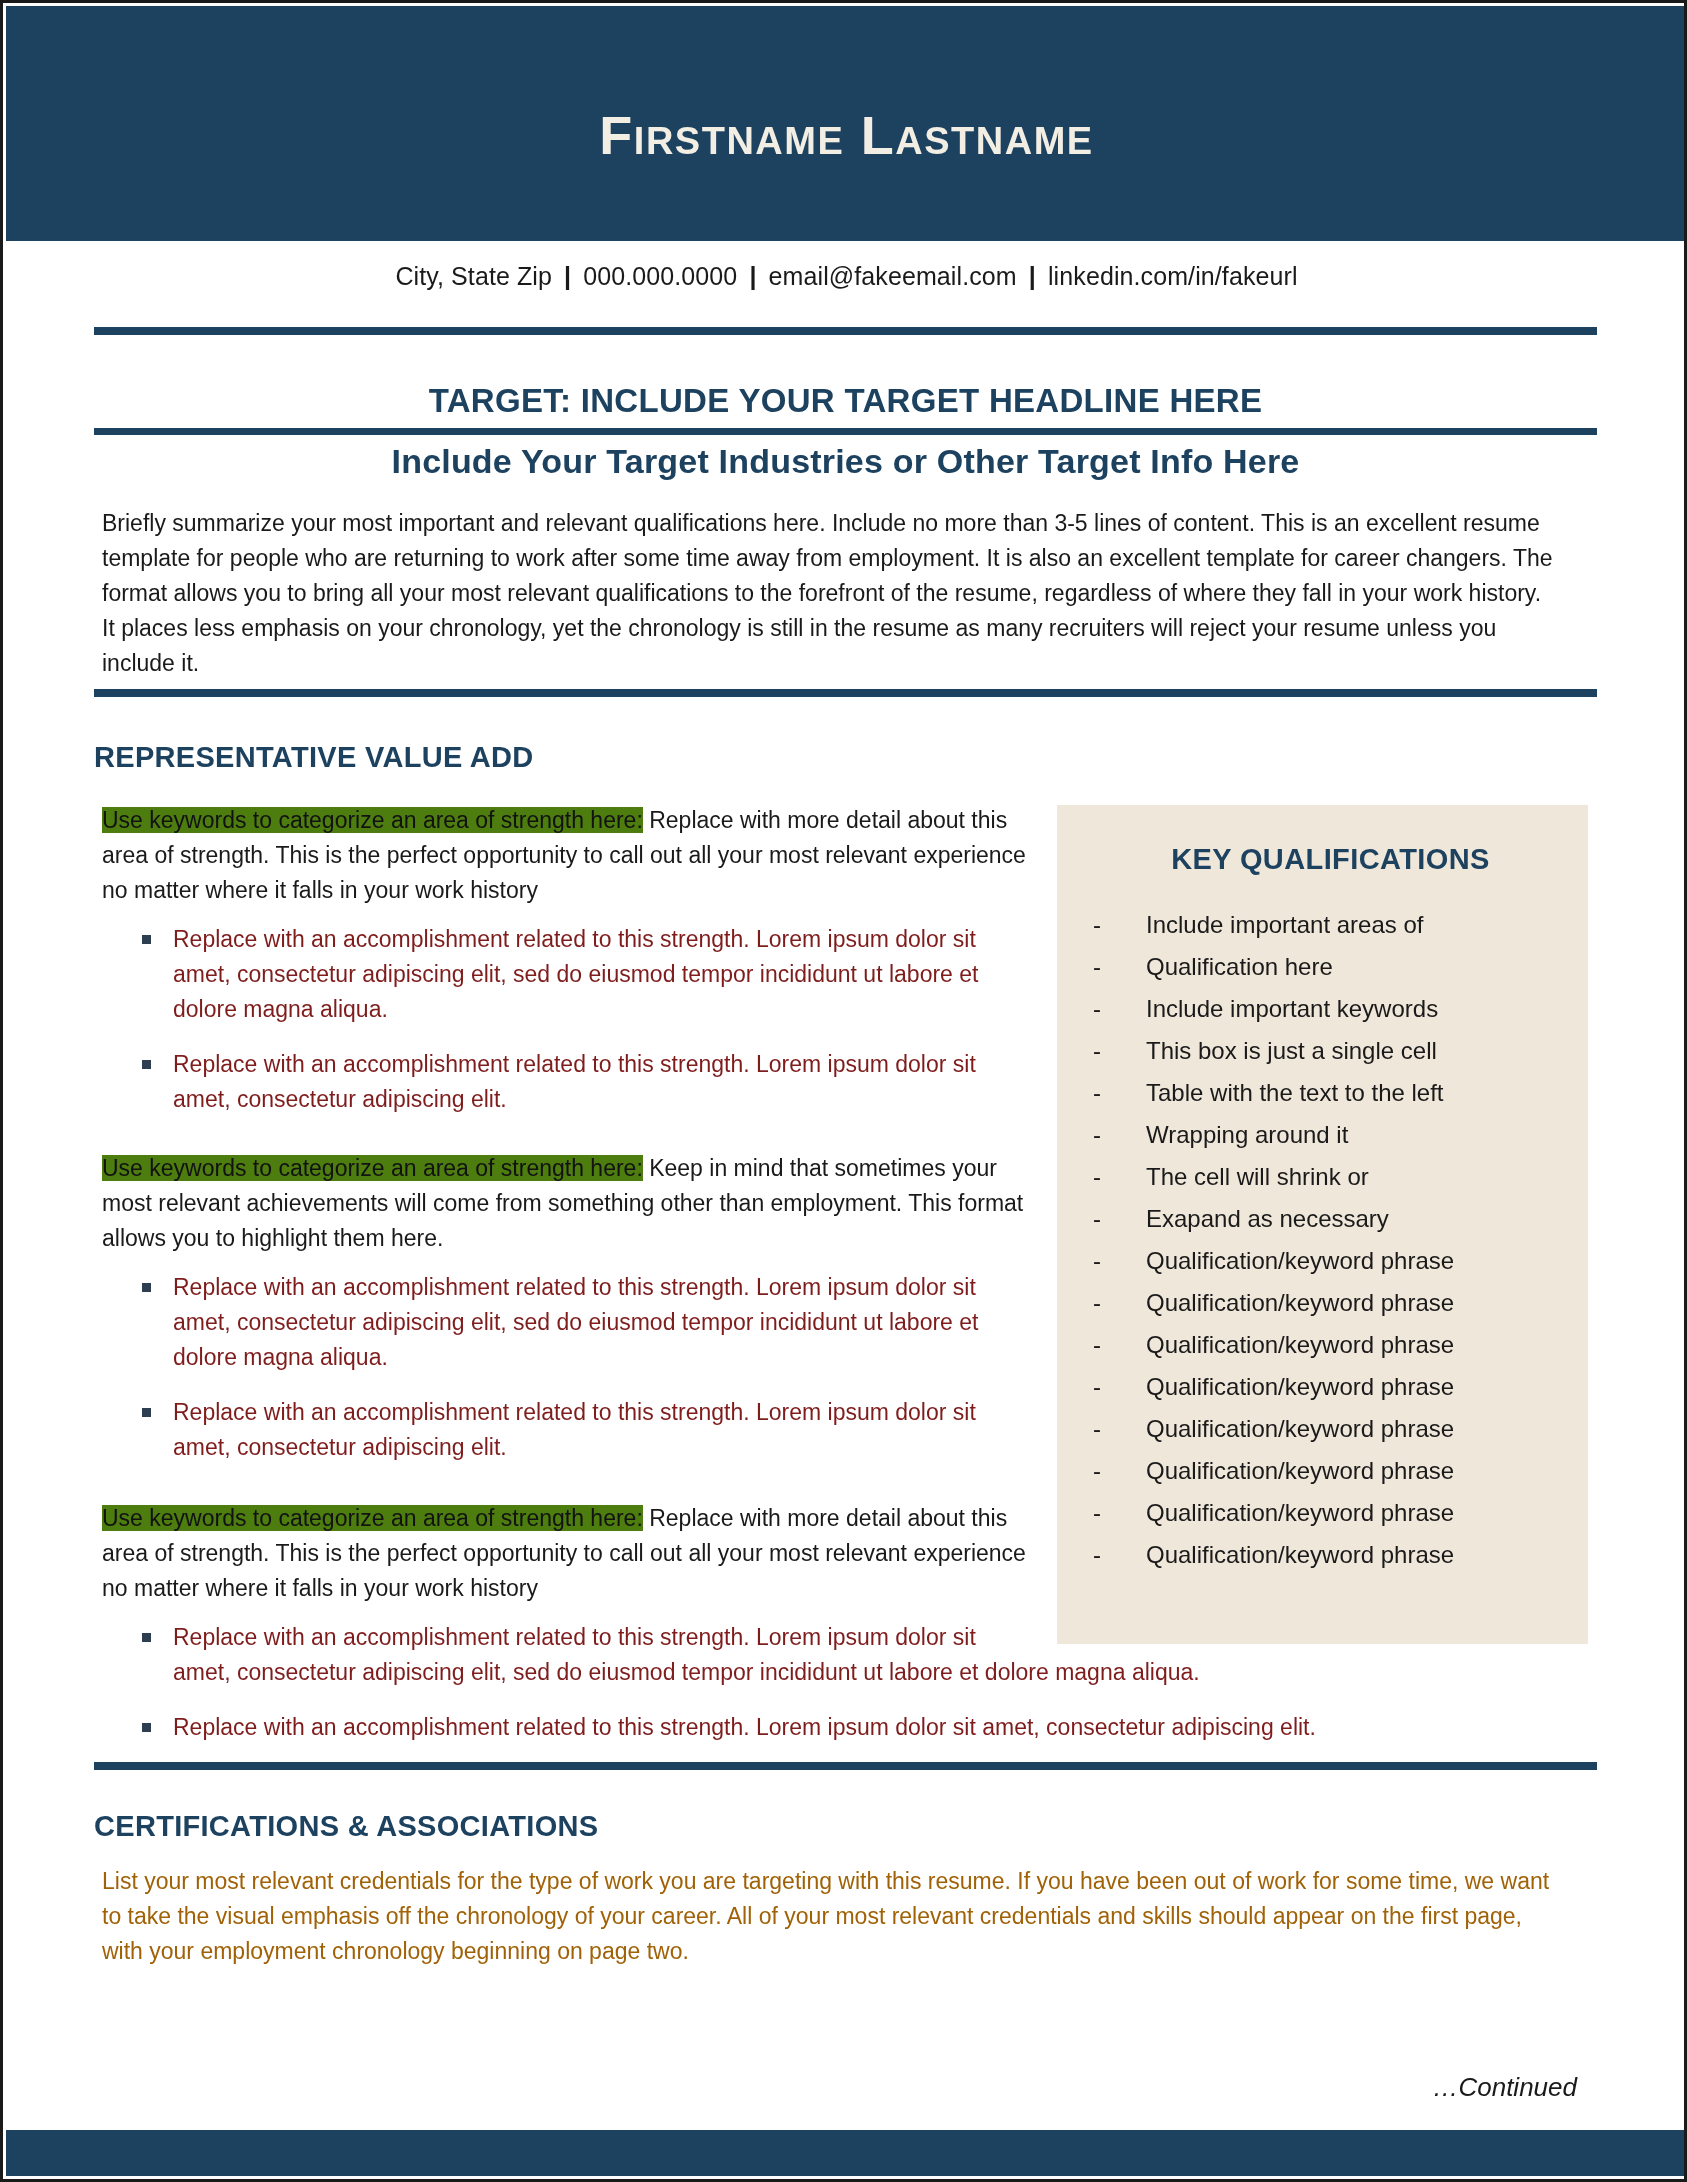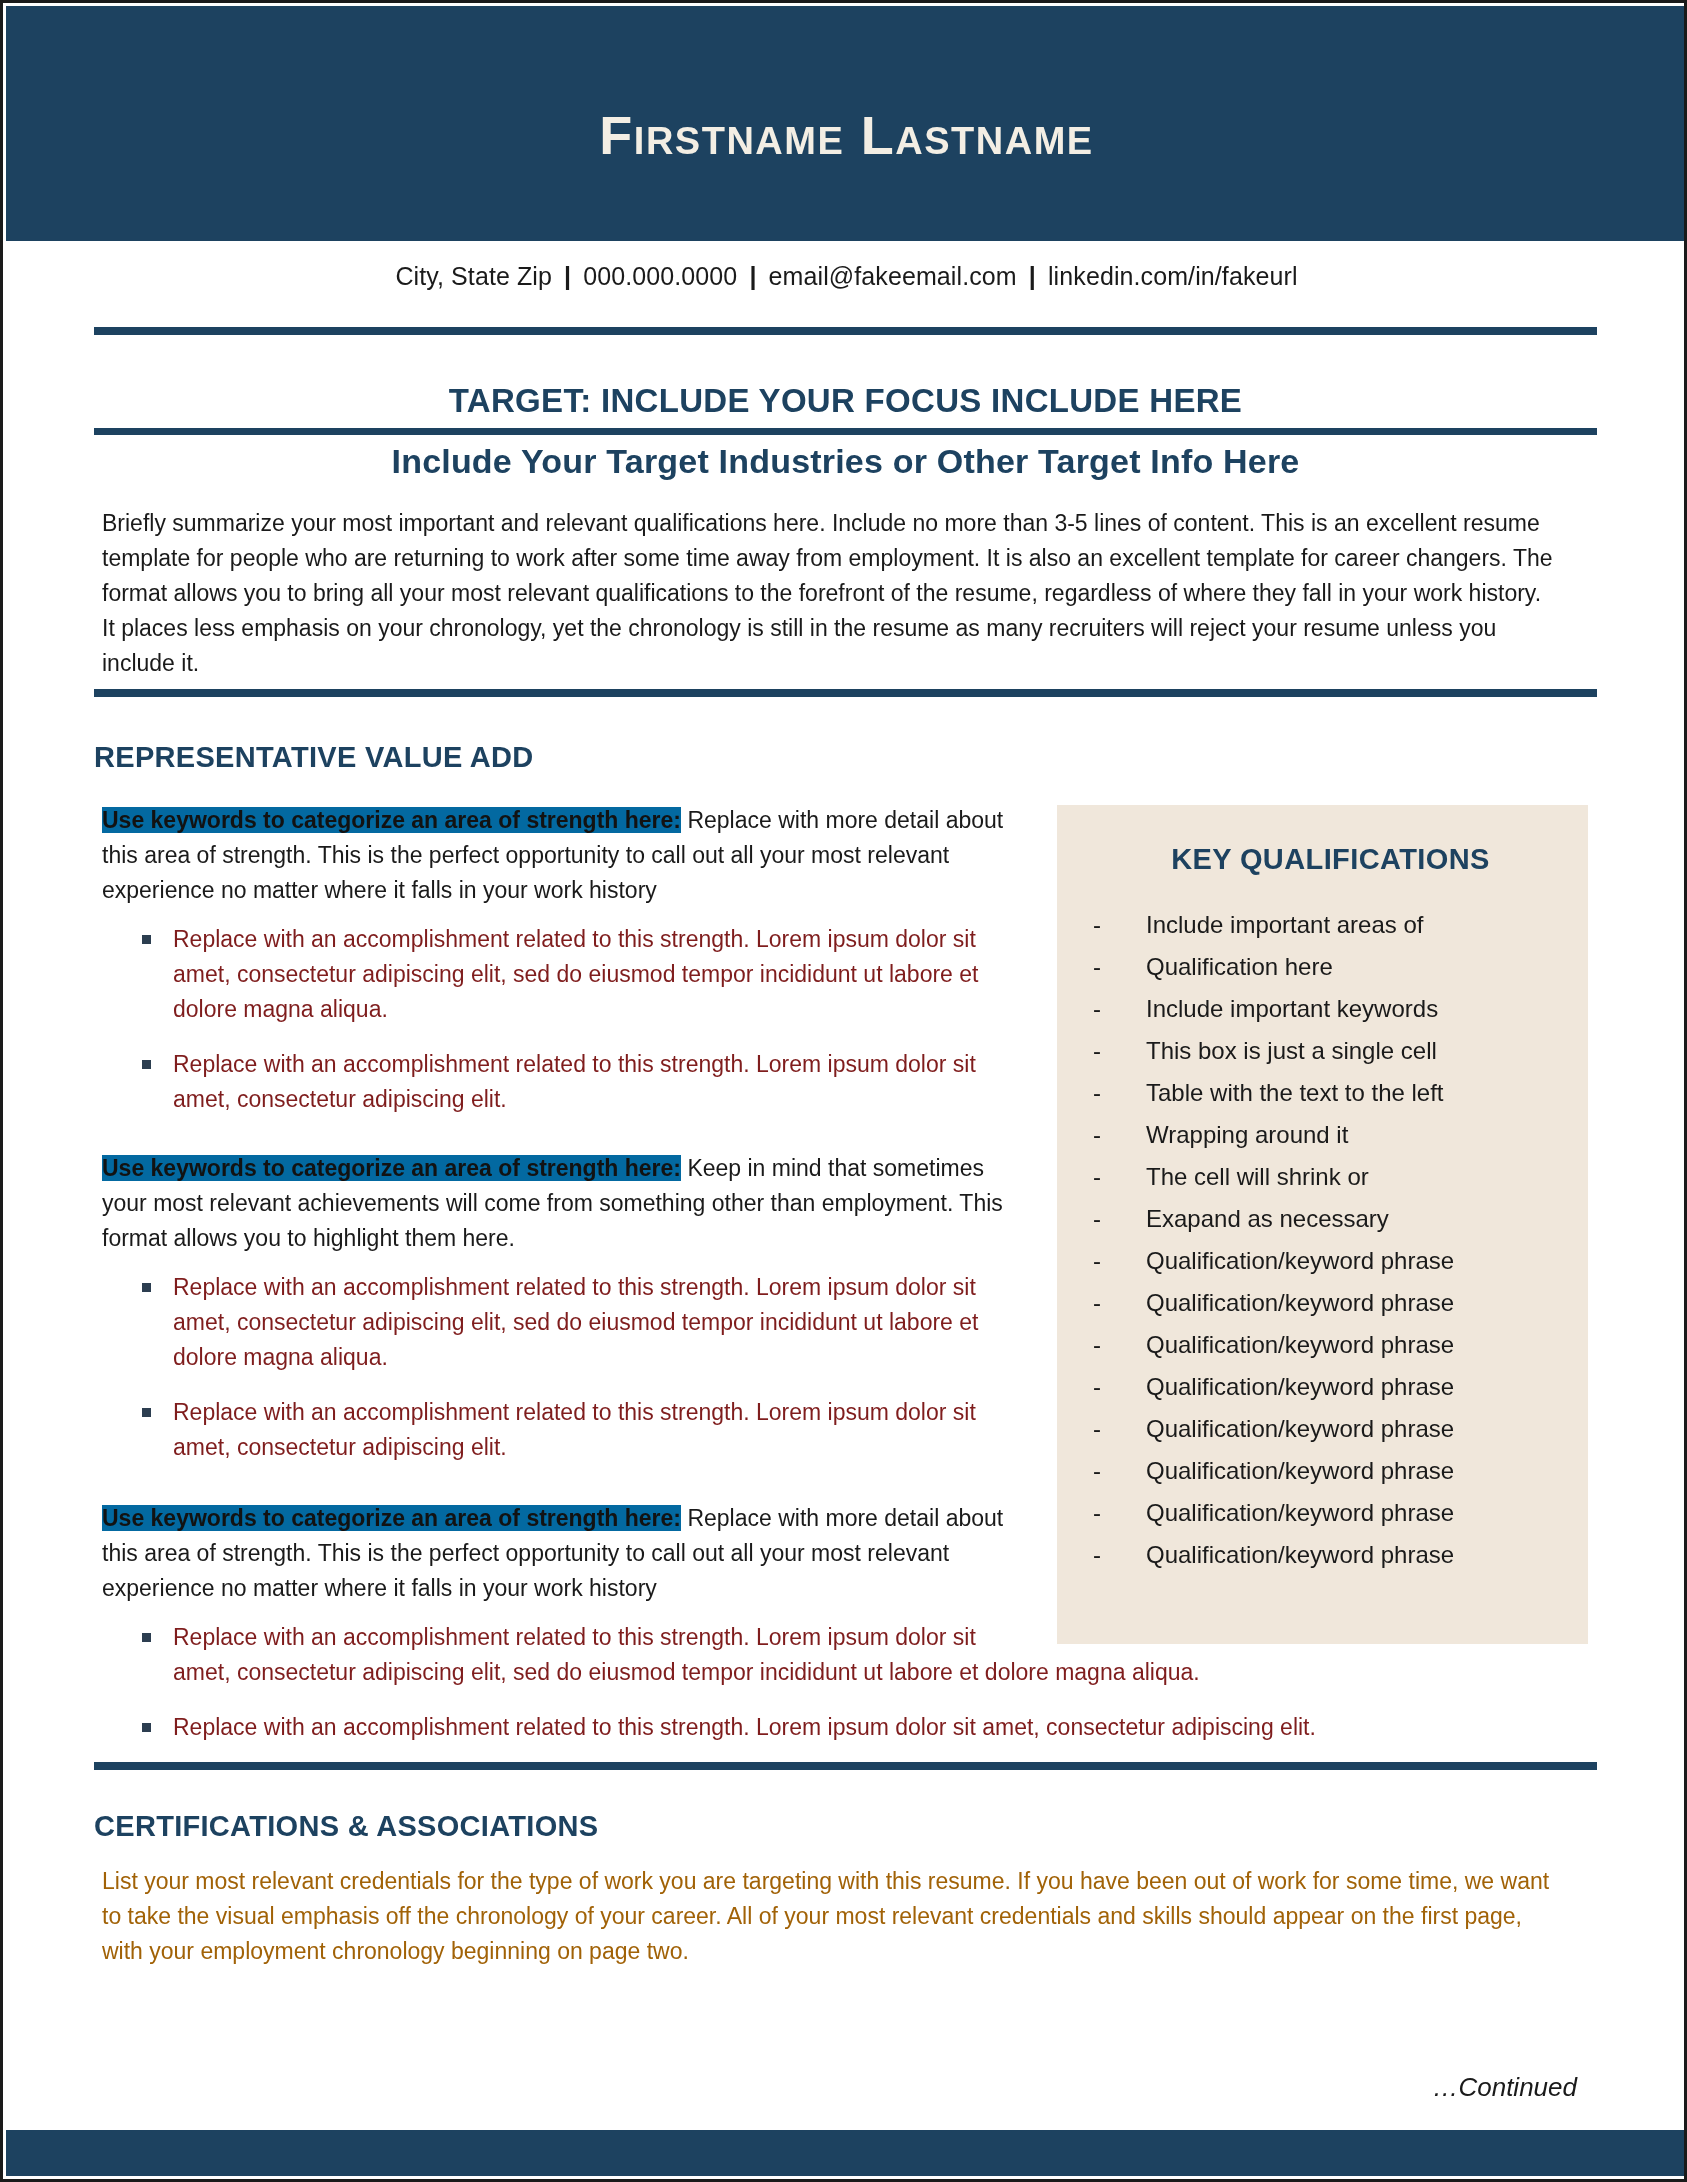--- a/index.html
+++ b/index.html
@@ -178,22 +178,22 @@
 
   .strength-para {
     margin: 0 0 10px 0;
     line-height: 35px;
     text-align: left;
   }
   .strength-para.second { margin-top: 34px; }
   .strength-para.third  { margin-top: 36px; }
 
   .hl {
-    background: #0369a1;
-    font-weight: bold;
+    background: #4d7c0f;
+    font-weight: normal;
     color: #121212;
   }
 
   .acc-list {
     list-style: none;
     margin: 14px 0 0 0;
     padding: 0;
   }
   .acc-list li {
     position: relative;
@@ -258,21 +258,21 @@
     <span>email@fakeemail.com</span>
     <span class="sep">|</span>
     <span>linkedin.com/in/fakeurl</span>
   </div>
 
   <div class="rule rule-1"></div>
   <div class="rule rule-2"></div>
   <div class="rule rule-3"></div>
   <div class="rule rule-4"></div>
 
-  <div class="target-headline">TARGET: INCLUDE YOUR FOCUS INCLUDE HERE</div>
+  <div class="target-headline">TARGET: INCLUDE YOUR TARGET HEADLINE HERE</div>
   <div class="target-sub">Include Your Target Industries or Other Target Info Here</div>
 
   <div class="summary">Briefly summarize your most important and relevant qualifications here. Include no more than 3-5 lines of content. This is an excellent resume template for people who are returning to work after some time away from employment. It is also an excellent template for career changers. The format allows you to bring all your most relevant qualifications to the forefront of the resume, regardless of where they fall in your work history. It places less emphasis on your chronology, yet the chronology is still in the resume as many recruiters will reject your resume unless you include it.</div>
 
   <div class="section-heading sh-rva">REPRESENTATIVE VALUE ADD</div>
 
   <div class="kq-box">
     <div class="kq-title">KEY QUALIFICATIONS</div>
     <ul class="kq-list">
       <li><span class="dash">-</span><span>Include important areas of</span></li>

